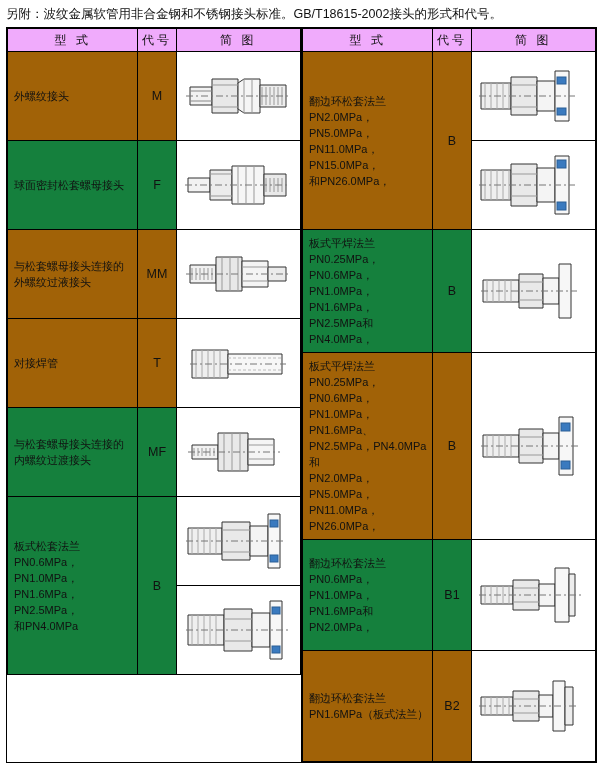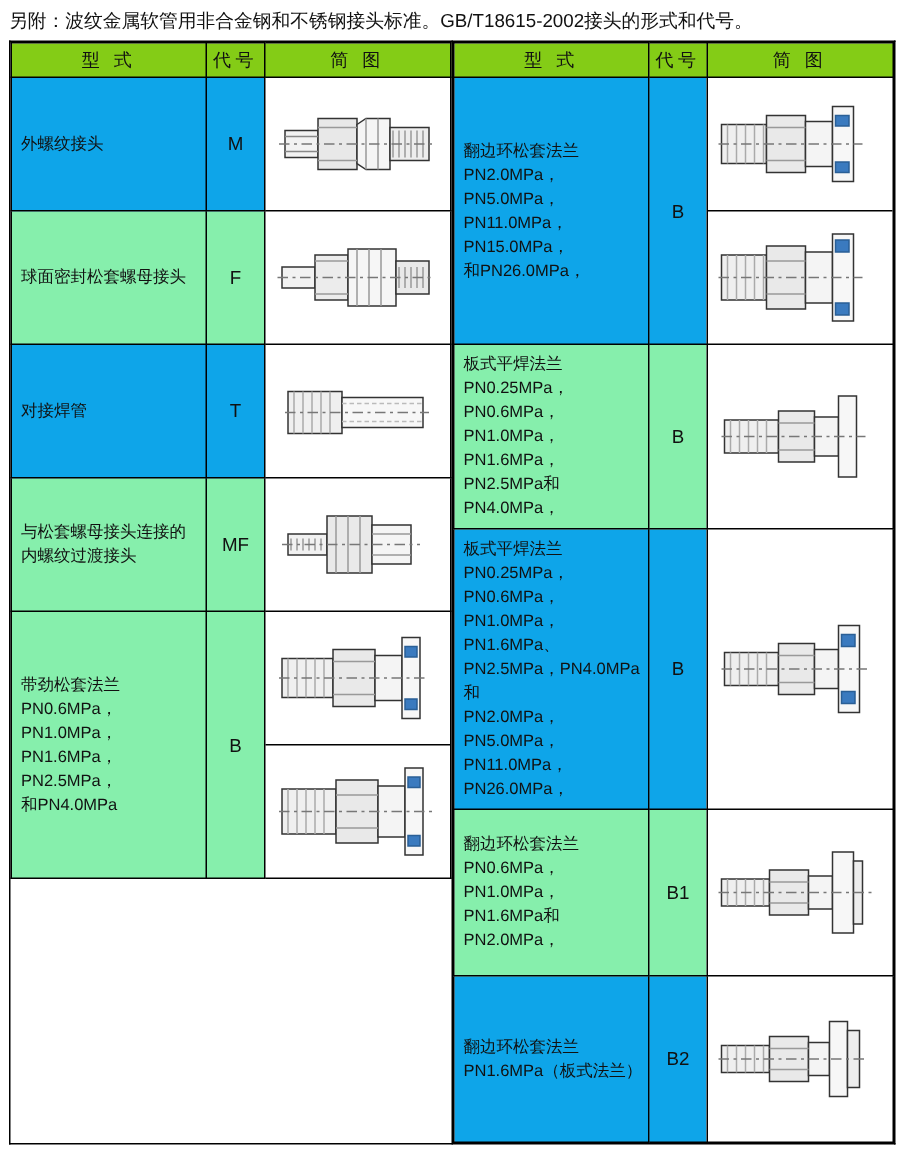--- a/index.html
+++ b/index.html
@@ -35,21 +35,21 @@
     border-collapse:collapse;
     width:100%;
     table-layout:fixed;
   }
   table.inner td,table.inner th{
     border:1px solid #000;
     padding:0;
     margin:0;
   }
   .hdr td{
-    background:#84cc16;
+    background:#f0abfc;
     text-align:center;
     font-size:12px;
     font-weight:400;
     height:22px;
     letter-spacing:3px;
   }
   .c-type{width:130px;}
   .c-code{width:38px;}
   .c-fig{width:124px;}
   .celltext{
@@ -61,22 +61,22 @@
   td.code{
     text-align:center;
     vertical-align:middle;
     font-size:12.5px;
   }
   td.fig{
     text-align:center;
     vertical-align:middle;
     background:#fff;
   }
-  td.yellow, tr.yellow td{ background:#86efac; }
-  td.white{ background:#0ea5e9; }
+  td.yellow, tr.yellow td{ background:#15803d; }
+  td.white{ background:#a16207; }
   td.vmid{ vertical-align:middle; }
   svg{display:block;margin:0 auto;}
 </style>
 </head>
 <body>
 
 <div class="page">
 
   <div class="title">另附：波纹金属软管用非合金钢和不锈钢接头标准。GB/T18615-2002接头的形式和代号。</div>
 
@@ -136,20 +136,41 @@
                     <path d="M82 20 H104 V42 H82 Z" fill="#e9e9e9"></path>
                     <path d="M56 12 v38 M64 12 v38 M72 12 v38" stroke="#999"></path>
                     <path d="M84 24 v14 M88 24 v14 M92 24 v14 M96 24 v14 M100 24 v14" stroke="#999"></path>
                     <path d="M28 20 H50 M28 42 H50" stroke="#999"></path>
                     <path d="M3 31 H108" stroke="#777" stroke-dasharray="7,3,2,3"></path>
                   </g>
                 </svg></span>
               </td>
             </tr>
 
+            <tr>
+              <td class="white vmid" style="height:88px">
+                <div class="celltext">与松套螺母接头连接的外螺纹过液接头</div>
+              </td>
+              <td class="code white">MM</td>
+              <td class="fig">
+                <span>
+                <svg width="112" height="62" viewBox="0 0 112 62">
+                  <g fill="none" stroke="#333" stroke-width="1">
+                    <path d="M8 22 H34 V40 H8 Z" fill="#f0f0f0"></path>
+                    <path d="M34 14 H60 V48 H34 Z" fill="#e8e8e8"></path>
+                    <path d="M60 18 H86 V44 H60 Z" fill="#f4f4f4"></path>
+                    <path d="M86 24 H104 V38 H86 Z" fill="#ebebeb"></path>
+                    <path d="M10 25 v12 M14 25 v12 M18 25 v12 M22 25 v12 M26 25 v12 M30 25 v12" stroke="#999"></path>
+                    <path d="M40 14 v34 M48 14 v34 M56 14 v34" stroke="#999"></path>
+                    <path d="M60 24 H86 M60 38 H86" stroke="#999"></path>
+                    <path d="M4 31 H108" stroke="#777" stroke-dasharray="7,3,2,3"></path>
+                  </g>
+                </svg></span>
+              </td>
+            </tr>
 
             <tr>
               <td class="white vmid" style="height:88px">
                 <div class="celltext">对接焊管</div>
               </td>
               <td class="code white">T</td>
               <td class="fig">
                 <span>
                 <svg width="112" height="62" viewBox="0 0 112 62">
                   <g fill="none" stroke="#333" stroke-width="1">
@@ -179,21 +200,21 @@
                     <path d="M12 27 v8 M16 27 v8 M20 27 v8 M24 27 v8 M28 27 v8 M32 27 v8" stroke="#999"></path>
                     <path d="M66 24 H92 M66 38 H92" stroke="#999"></path>
                     <path d="M6 31 H98" stroke="#777" stroke-dasharray="7,3,2,3"></path>
                   </g>
                 </svg></span>
               </td>
             </tr>
 
             <tr>
               <td class="yellow vmid" style="height:176px">
-                <div class="celltext" style="white-space:pre-line">带劲松套法兰
+                <div class="celltext" style="white-space:pre-line">板式松套法兰
 PN0.6MPa，PN1.0MPa，
 PN1.6MPa，PN2.5MPa，
 和PN4.0MPa</div>
               </td>
               <td class="code yellow">B</td>
               <td class="fig" style="padding:0">
                 <table class="inner" style="border:0">
                   <tbody>
                   <tr>
                           <td style="border:0;border-bottom:1px solid #000;height:88px;text-align:center">

